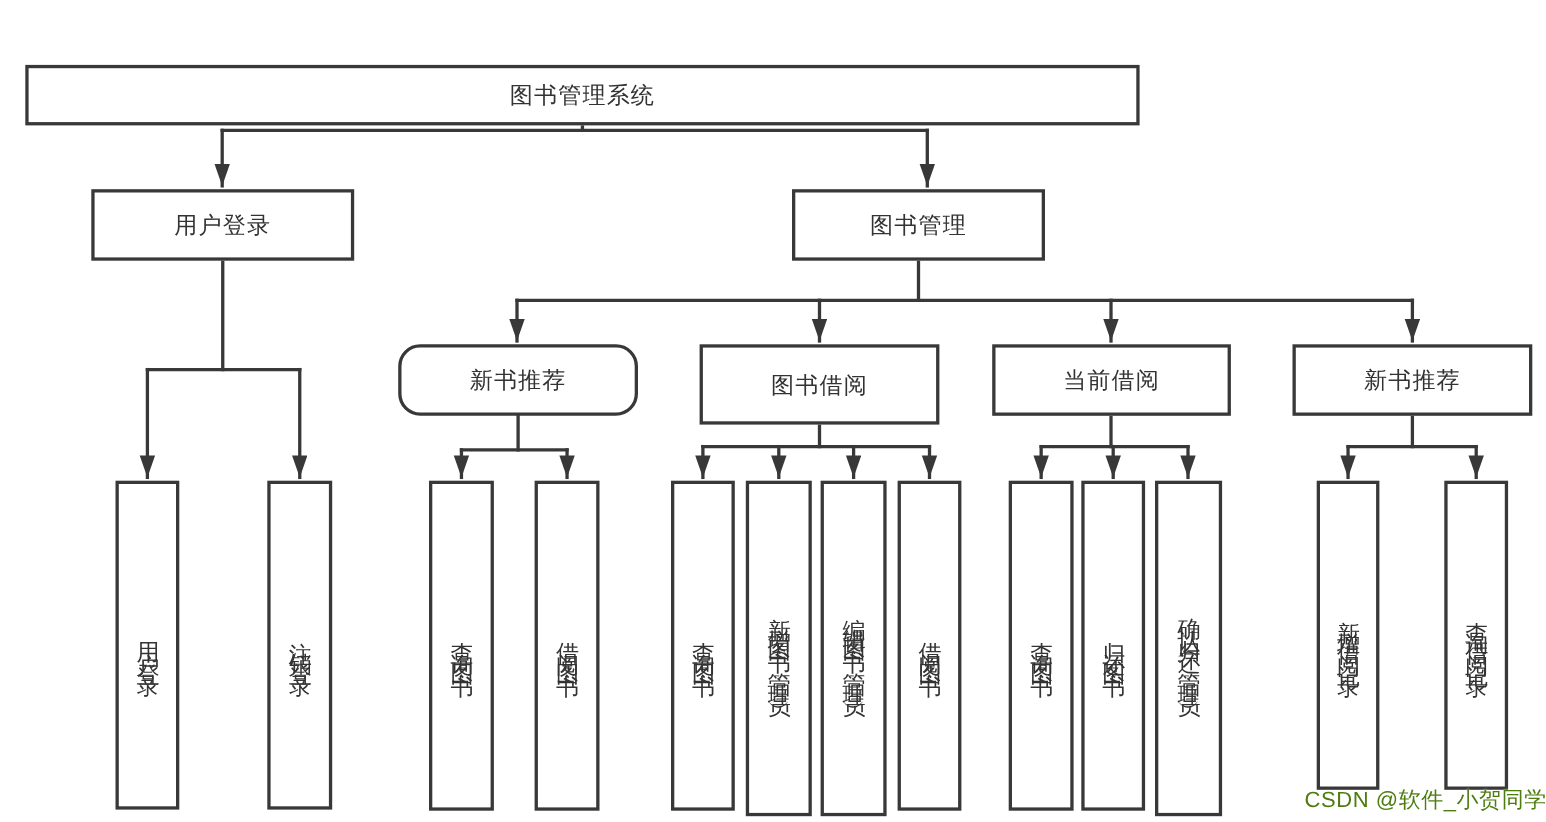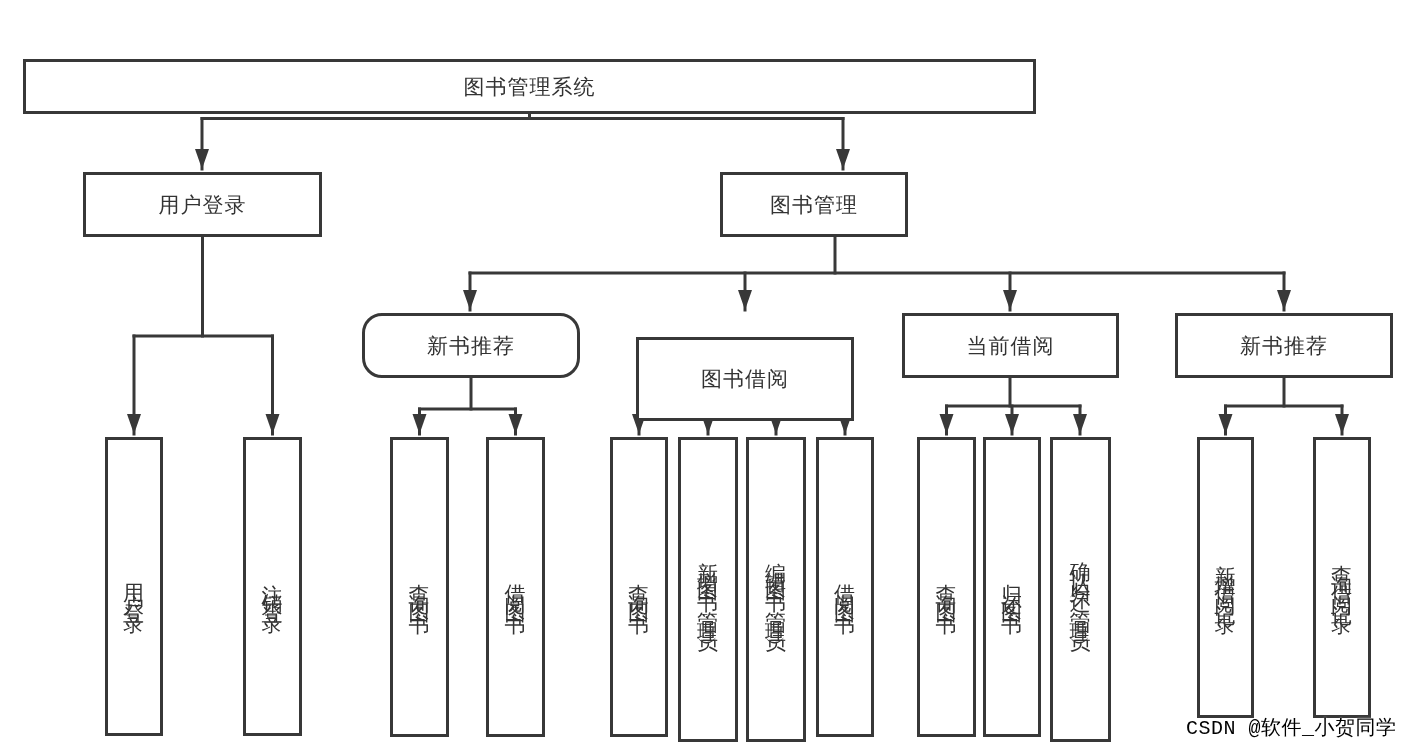--- a/index.html
+++ b/index.html
@@ -12,23 +12,22 @@
     position:absolute;box-sizing:border-box;border:3px solid #383838;background:#ffffff;
     display:flex;align-items:center;justify-content:center;
   }
   .hbox{font-size:21px;letter-spacing:1px;white-space:nowrap;}
   .vbox span{
     writing-mode:vertical-rl;text-orientation:mixed;
     font-size:21px;letter-spacing:10px;line-height:1;white-space:nowrap;
   }
   .watermark{
     position:absolute;left:1186px;top:714px;z-index:5;
-    font-size:20px;letter-spacing:0.5px;color:#000000;white-space:nowrap;
+    font-size:20px;letter-spacing:0.5px;color:#4d7c0f;white-space:nowrap;
     text-shadow:0 0 2px rgba(255,255,255,0.9);
-    font-family:Liberation Mono, monospace;
   }
 </style>
 </head>
 <body>
 
 <div class="canvas">
 
   <svg class="connectors" width="1405" height="747" viewBox="0 0 1405 747">
     <defs>
       <marker id="arrow" markerUnits="userSpaceOnUse" markerWidth="24" markerHeight="18" refX="20" refY="7" orient="auto">
@@ -84,28 +83,28 @@
     </g>
   </svg>
 
   <div class="box hbox" style="left:23px;top:13px;width:1013px;height:55px;margin-top:46px;">
     <span>图书管理系统</span>
   </div>
 
   <div class="box hbox" style="left:83px;top:172px;width:239px;height:65px;">
     <span>用户登录</span>
   </div>
-  <div class="box hbox" style="left:720px;top:172px;width:188px;height:65px;">
+  <div class="box hbox" style="left:720px;top:172px;width:230px;height:65px;">
     <span>图书管理</span>
   </div>
 
   <div class="box hbox" style="left:362px;top:313px;width:218px;height:65px;border-radius:20px;">
     <span>新书推荐</span>
   </div>
-  <div class="box hbox" style="left:636px;top:313px;width:218px;height:84px;margin-top:24px;">
+  <div class="box hbox" style="left:636px;top:313px;width:218px;height:73px;">
     <span>图书借阅</span>
   </div>
   <div class="box hbox" style="left:902px;top:313px;width:217px;height:65px;text-align:center;">
     <span>当前借阅</span>
   </div>
   <div class="box hbox" style="left:1175px;top:313px;width:218px;height:65px;">
     <span>新书推荐</span>
   </div>
 
   <div class="box vbox" style="left:105px;top:437px;width:58px;height:299px;">

